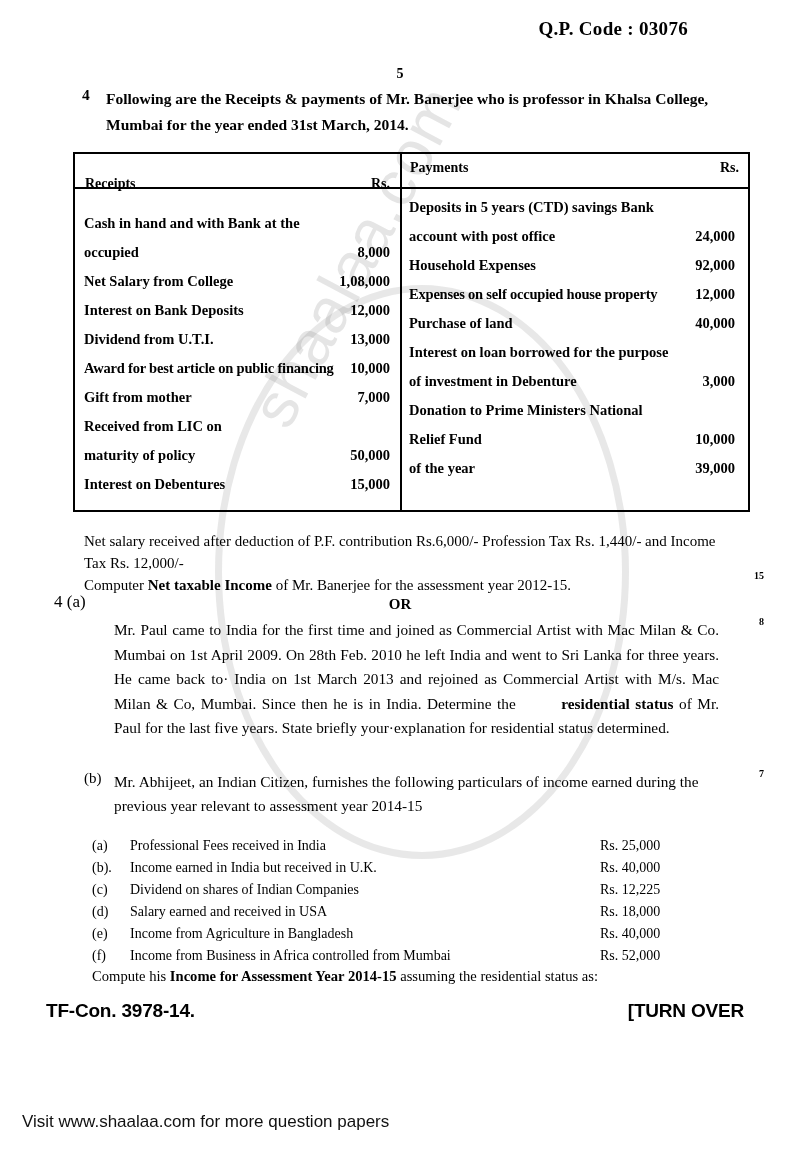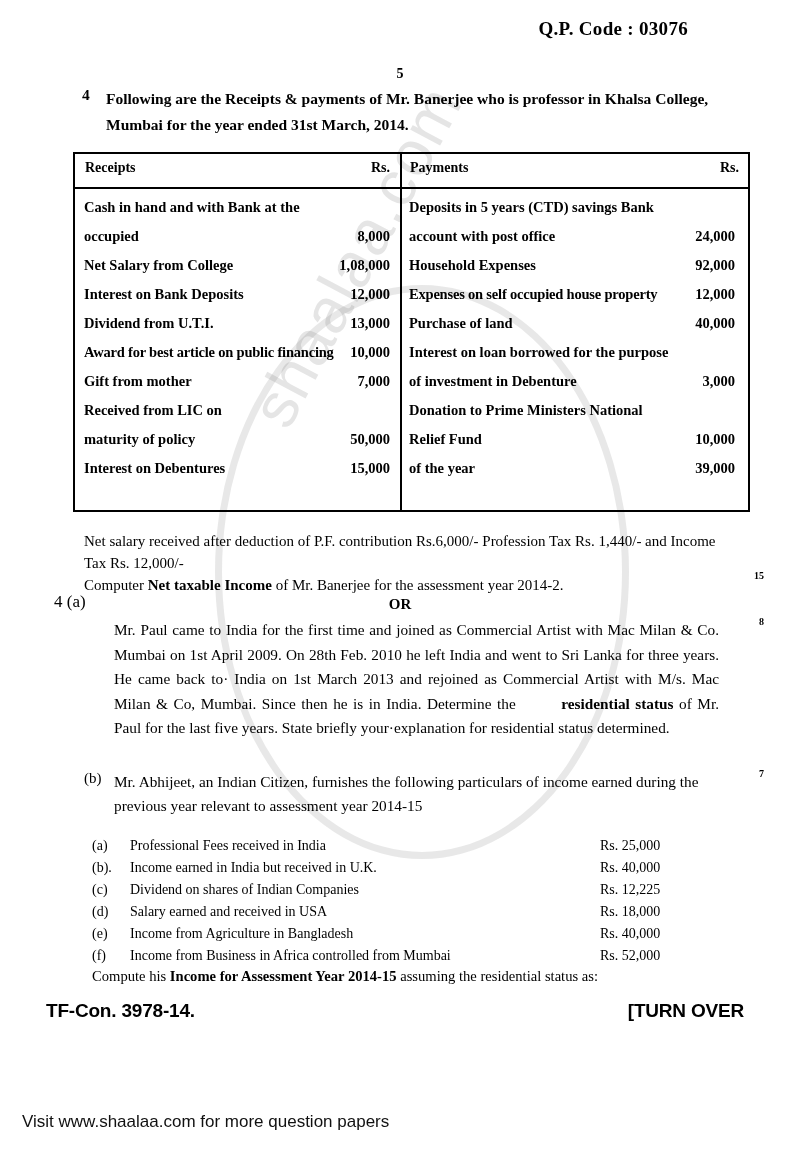--- a/index.html
+++ b/index.html
@@ -117,21 +117,21 @@
     left: 0; right: 0;
     top: 33px;
     border-top: 2.5px solid #000;
   }
   .side {
     position: absolute;
     top: 0;
     height: 100%;
     box-sizing: border-box;
   }
-  .side-left { left: 0; width: 325px; }
+  .side-left { left: 0; width: 325px; margin-top: 16px; }
   .side-right { left: 325px; width: 349px; }
 
   .hdr {
     position: relative;
     height: 33px;
     box-sizing: border-box;
     padding: 6px 10px 0 10px;
     font-size: 14px;
     font-weight: bold;
   }
@@ -413,21 +413,21 @@
           <div class="row">
             <span class="desc">of the  year</span>
             <span class="amt">39,000</span>
           </div>
         </div>
       </div>
     </div>
 
     <div class="note">
       <span>Net salary received after deduction of P.F. contribution Rs.6,000/- Profession Tax Rs. 1,440/- and Income Tax Rs. 12,000/-</span><br>
-      <span>Computer </span><span class="b">Net taxable Income</span><span> of Mr. Banerjee for the assessment year 2014-2.</span>
+      <span>Computer </span><span class="b">Net taxable Income</span><span> of Mr. Banerjee for the assessment year 2012-15.</span>
     </div>
 
     <div class="mark mark-15">15</div>
 
     <div class="or">OR</div>
 
     <div class="q4a-num">4 (a)</div>
     <div class="q4a-text">
       <span>Mr. Paul came to India for the first time and joined as Commercial Artist with Mac Milan &amp; Co. Mumbai on 1st April 2009. On 28th Feb. 2010 he left India and went to Sri Lanka for three years. He came back to· India on 1st March 2013 and rejoined as Commercial Artist with M/s. Mac Milan &amp; Co, Mumbai. Since then he is in India. Determine the </span><span class="b">residential status</span><span> of Mr. Paul for the last five years. State briefly your·explanation for residential status determined.</span>
     </div>

